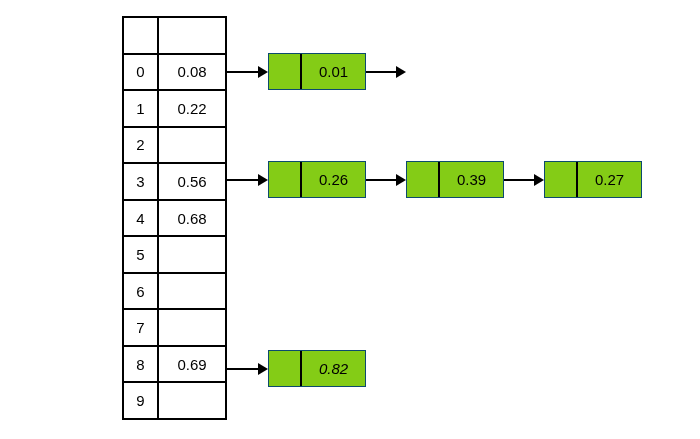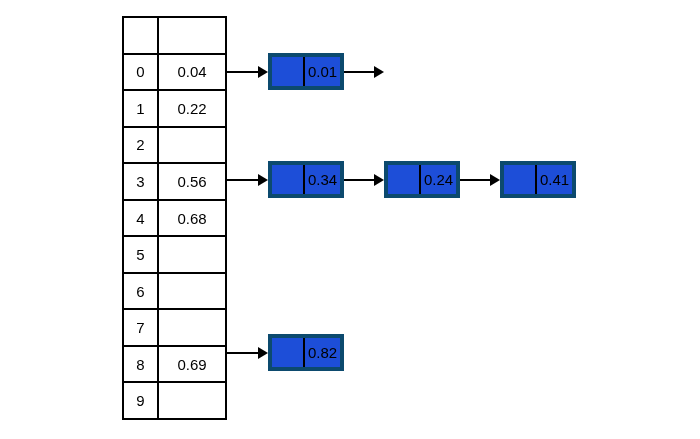--- a/index.html
+++ b/index.html
@@ -46,44 +46,44 @@
   
   .chain {
     position: absolute;
     left: 227px;
     height: 37px;
     display: flex;
     align-items: center;
   }
   .chain-0 { top: 53px; }
   .chain-3 { top: 161px; }
-  .chain-8 { top: 334px; }
+  .chain-8 { top: 350px; font-style: italic; }
 
   .arrow {
     display: flex;
     align-items: center;
     width: 41px;
     flex: none;
   }
   .arrow.mid { width: 40px; }
   .arrow .shaft { flex: 1; height: 2px; background: #000; }
   .arrow .head {
     width: 0; height: 0;
     border-left: 10px solid #000;
     border-top: 6px solid transparent;
     border-bottom: 6px solid transparent;
   }
 
   .node {
     display: flex;
-    width: 76px;
+    width: 98px;
     height: 37px;
-    border: 4px solid #0c4a6e;
+    border: 1px solid #0c4a6e;
     box-sizing: border-box;
-    background: #1d4ed8;
+    background: #84cc16;
     flex: none;
   }
   .node .pcell { width: 33px; border-right: 2px solid #000; box-sizing: border-box; }
   .node .vcell {
     flex: 1;
     display: flex;
     align-items: center;
     justify-content: center;
   }
 </style>
@@ -92,21 +92,21 @@
 
 <div class="canvas">
 
   <div class="hash-table">
     <div class="trow">
       <div class="cell index"></div>
       <div class="cell value"></div>
     </div>
     <div class="trow">
       <div class="cell index">0</div>
-      <div class="cell value">0.04</div>
+      <div class="cell value">0.08</div>
     </div>
     <div class="trow">
       <div class="cell index">1</div>
       <div class="cell value">0.22</div>
     </div>
     <div class="trow">
       <div class="cell index">2</div>
       <div class="cell value"></div>
     </div>
     <div class="trow">
@@ -154,37 +154,37 @@
     </div>
   </div>
 
   <div class="chain chain-3">
     <div class="arrow">
       <span class="shaft"></span>
       <span class="head"></span>
     </div>
     <div class="node">
       <div class="pcell"></div>
-      <div class="vcell">0.34</div>
+      <div class="vcell">0.26</div>
     </div>
     <div class="arrow mid">
       <span class="shaft"></span>
       <span class="head"></span>
     </div>
     <div class="node">
       <div class="pcell"></div>
-      <div class="vcell">0.24</div>
+      <div class="vcell">0.39</div>
     </div>
     <div class="arrow mid">
       <span class="shaft"></span>
       <span class="head"></span>
     </div>
     <div class="node">
       <div class="pcell"></div>
-      <div class="vcell">0.41</div>
+      <div class="vcell">0.27</div>
     </div>
   </div>
 
   <div class="chain chain-8">
     <div class="arrow">
       <span class="shaft"></span>
       <span class="head"></span>
     </div>
     <div class="node">
       <div class="pcell"></div>

